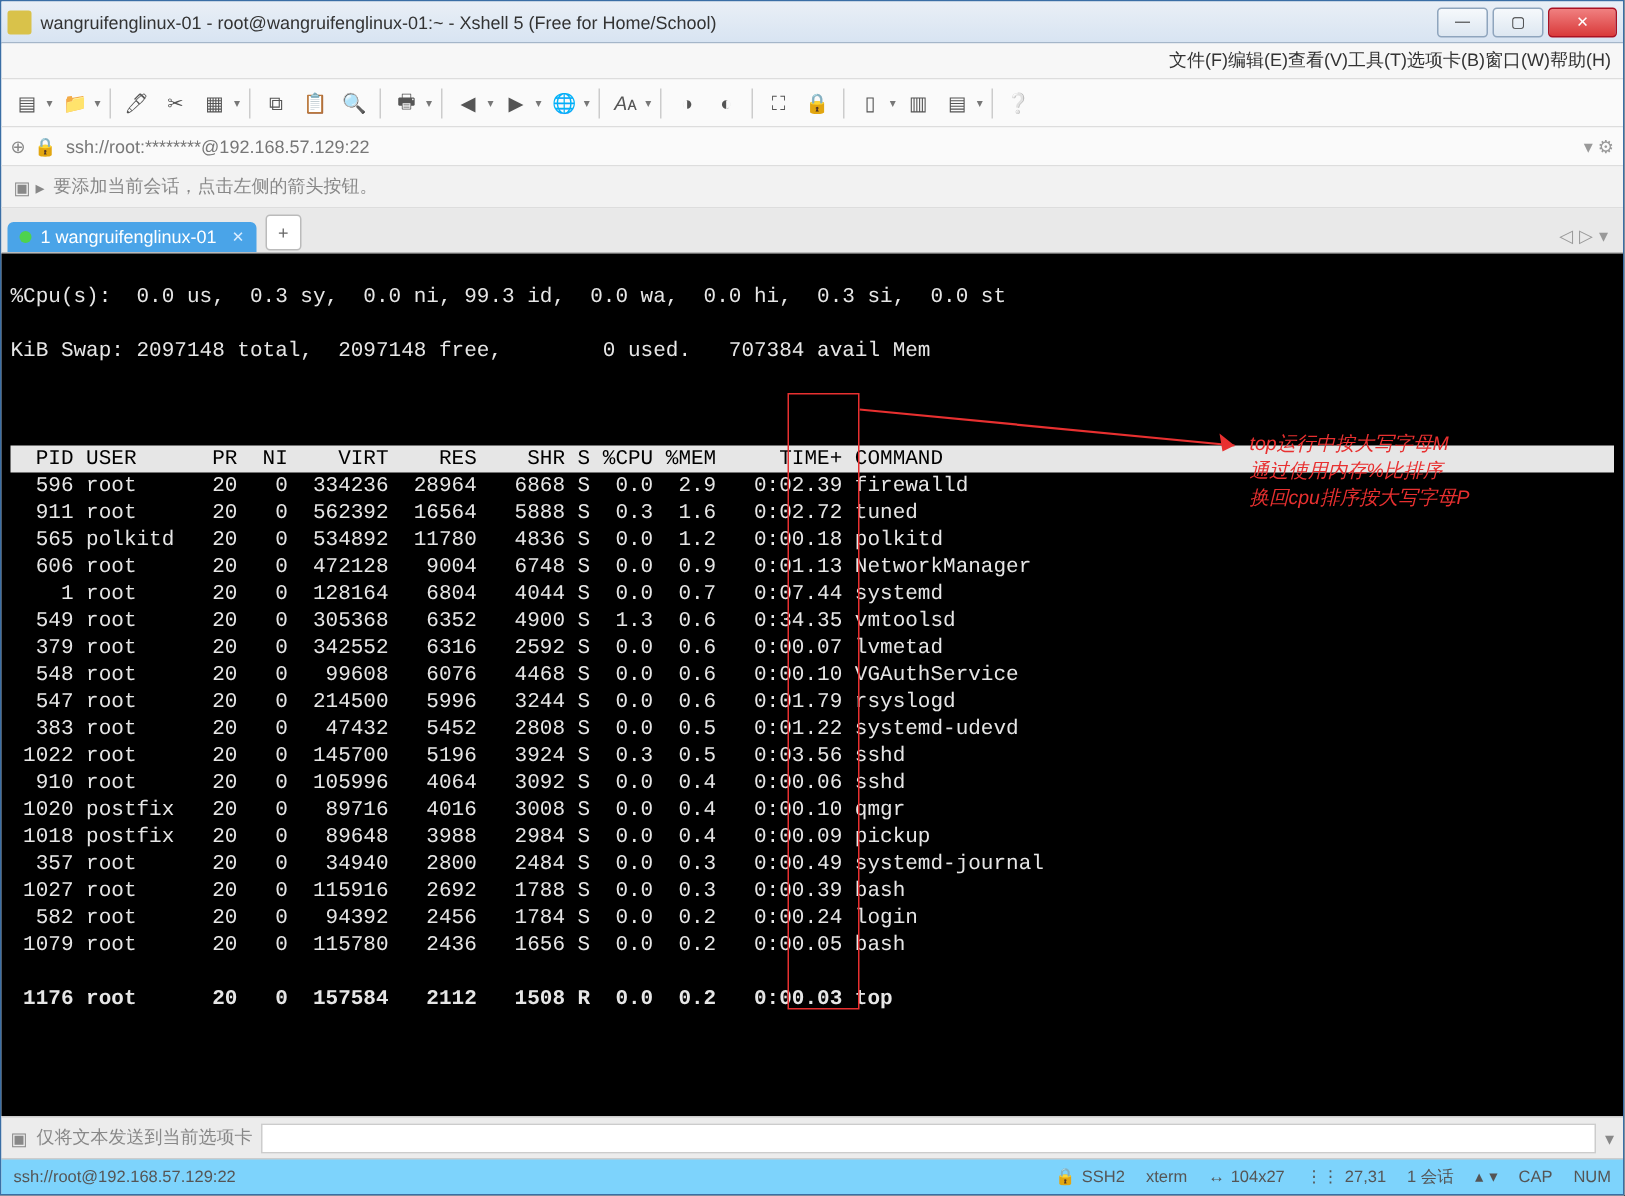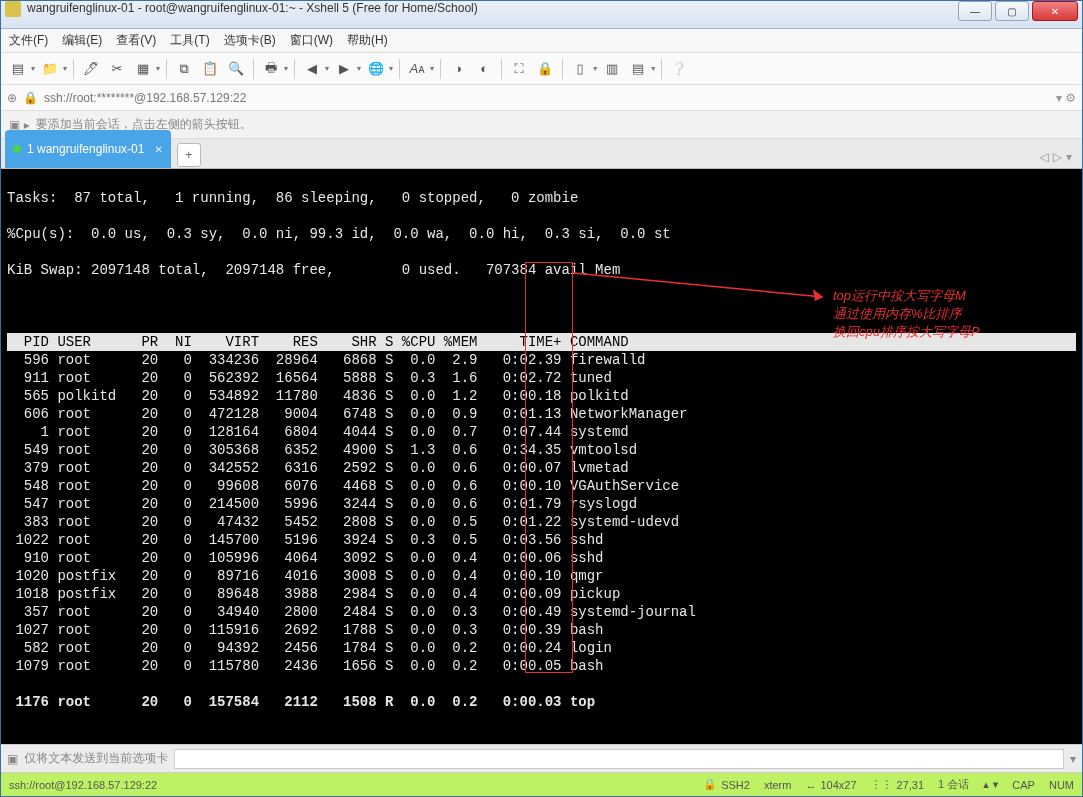--- a/index.html
+++ b/index.html
@@ -1,69 +1,69 @@
 <!DOCTYPE html>
 <html><head>
 <meta charset="utf-8">
 <style>
 * { margin: 0; padding: 0; box-sizing: border-box; }
 body { font-family: "Microsoft YaHei", Arial, sans-serif; font-size: 12px; background: #f0f0f0; width: 1083px; height: 797px; overflow: hidden; }
 
 
 .window { border: 1px solid #3a6ea5; background: #fff; height: 797px; display: flex; flex-direction: column; }
-.titlebar { background: linear-gradient(#e9eff6, #d8e4f2); height: 28px; display: flex; align-items: flex-start; padding: 0 4px; border-bottom: 1px solid #a5b6c9; }
+.titlebar { background: linear-gradient(#e9eff6, #d8e4f2); height: 28px; display: flex; align-items: center; padding: 0 4px; border-bottom: 1px solid #a5b6c9; }
 .titlebar .app-icon { width: 16px; height: 16px; margin-right: 6px; background: #d9c24a; border-radius: 2px; display: inline-block; }
 .titlebar .title { flex: 1; color: #333; font-size: 12px; }
 .winbtns { display: flex; gap: 0; }
 .winbtn { width: 34px; height: 20px; border: 1px solid #8fa5bd; background: linear-gradient(#f6f9fc,#dde7f1); border-radius: 3px; margin-left: 3px; display: flex; align-items: center; justify-content: center; font-size: 10px; color: #333; }
 .winbtn.close { background: linear-gradient(#f08080,#d93a3a); color: #fff; border-color: #a12; width: 46px; }
 
 
-.menubar { height: 24px; display: flex; align-items: center; padding: 0 8px; gap: 14px; color: #333; background: #f7f7f7; border-bottom: 1px solid #ddd; }
+.menubar { height: 24px; display: flex; align-items: center; padding: 0 8px; gap: 0; color: #333; background: #f7f7f7; border-bottom: 1px solid #ddd; justify-content: flex-end; }
 .menubar span { cursor: default; }
 
 
 .toolbar { height: 32px; display: flex; align-items: center; padding: 0 6px; gap: 4px; border-bottom: 1px solid #ddd; background: #fafafa; }
 .tbtn { width: 22px; height: 22px; border: 1px solid transparent; border-radius: 2px; display: flex; align-items: center; justify-content: center; color: #555; font-size: 13px; }
 .tsep { width: 1px; height: 20px; background: #ccc; margin: 0 2px; }
 .tdrop { font-size: 8px; color: #777; margin-left: -2px; }
 
 
 .addrbar { height: 26px; display: flex; align-items: center; padding: 0 6px; gap: 6px; border-bottom: 1px solid #ddd; background: #fafafa; color: #777; }
 .addrbar .lock { color: #aaa; }
 .addrbar .url { flex: 1; }
 .addrbar .end { color: #999; }
 
 
 .hintbar { height: 28px; display: flex; align-items: center; padding: 0 8px; gap: 6px; background: #f2f2f2; border-bottom: 1px solid #ddd; color: #888; }
 
 
 .tabsrow { height: 30px; background: #e9e9e9; display: flex; align-items: flex-end; padding: 0 4px; border-bottom: 1px solid #bbb; }
-.tab { height: 38px; background: #4aa4e8; color: #fff; border-radius: 4px 4px 0 0; padding: 0 8px; display: flex; align-items: center; gap: 6px; font-size: 12px; }
+.tab { height: 20px; background: #4aa4e8; color: #fff; border-radius: 4px 4px 0 0; padding: 0 8px; display: flex; align-items: center; gap: 6px; font-size: 12px; }
 .tab .dot { width: 8px; height: 8px; background: #4ed24e; border-radius: 50%; }
 .tab .x { color: #dbeeff; font-size: 10px; margin-left: 4px; }
 .addtab { width: 24px; height: 24px; margin-left: 6px; margin-bottom: 1px; border: 1px solid #bbb; background: #fff; display: flex; align-items: center; justify-content: center; border-radius: 3px; color: #666; }
 .tabarrows { margin-left: auto; margin-bottom: 4px; color: #999; display: flex; gap: 4px; padding-right: 6px; }
 
 
 .terminal { flex: 1; background: #000; color: #e6e6e6; font-family: "Consolas","Courier New",monospace; font-size: 14px; line-height: 18px; padding: 2px 6px; position: relative; overflow: hidden; white-space: pre; }
 .terminal .headerrow { background: #e6e6e6; color: #000; display: inline-block; width: 100%; }
 .terminal .bold { font-weight: bold; }
 
 
 .annot-box { position: absolute; border: 1px solid #e83030; pointer-events: none; }
 .annot-arrow { position: absolute; pointer-events: none; }
 .annot-text { position: absolute; color: #e83030; font-family: "Microsoft YaHei", sans-serif; font-size: 13px; line-height: 18px; white-space: nowrap; }
 
 
 .bottominput { height: 28px; background: #ececec; border-top: 1px solid #ccc; display: flex; align-items: center; padding: 0 6px; gap: 6px; color: #888; }
 .bottominput .field { flex: 1; height: 20px; background: #fff; border: 1px solid #ccc; }
 
 
-.statusbar { height: 24px; background: #bef264; border-top: 1px solid #ccc; display: flex; align-items: center; padding: 0 8px; font-size: 11px; color: #555; gap: 14px; }
+.statusbar { height: 24px; background: #7dd3fc; border-top: 1px solid #ccc; display: flex; align-items: center; padding: 0 8px; font-size: 11px; color: #555; gap: 14px; }
 .statusbar .spacer { flex: 1; }
 .statusbar .seg { display: flex; align-items: center; gap: 4px; }
 </style>
 </head>
 <body>
 
 <div class="window">
 
   <div class="titlebar">
     <span class="app-icon"></span>
@@ -148,21 +148,20 @@
     </div>
     <div class="addtab">+</div>
     <div class="tabarrows">
       <span>◁</span>
       <span>▷</span>
       <span>▾</span>
     </div>
   </div>
 
   <div class="terminal">
-<div>Tasks:  87 total,   1 running,  86 sleeping,   0 stopped,   0 zombie</div>
 <div>%Cpu(s):  0.0 us,  0.3 sy,  0.0 ni, 99.3 id,  0.0 wa,  0.0 hi,  0.3 si,  0.0 st</div>
 <div>KiB Swap: 2097148 total,  2097148 free,        0 used.   707384 avail Mem</div>
 <div> </div>
 <div class="headerrow">  PID USER      PR  NI    VIRT    RES    SHR S %CPU %MEM     TIME+ COMMAND</div>
 <div id="rows"><div>  596 root      20   0  334236  28964   6868 S  0.0  2.9   0:02.39 firewalld</div><div>  911 root      20   0  562392  16564   5888 S  0.3  1.6   0:02.72 tuned</div><div>  565 polkitd   20   0  534892  11780   4836 S  0.0  1.2   0:00.18 polkitd</div><div>  606 root      20   0  472128   9004   6748 S  0.0  0.9   0:01.13 NetworkManager</div><div>    1 root      20   0  128164   6804   4044 S  0.0  0.7   0:07.44 systemd</div><div>  549 root      20   0  305368   6352   4900 S  1.3  0.6   0:34.35 vmtoolsd</div><div>  379 root      20   0  342552   6316   2592 S  0.0  0.6   0:00.07 lvmetad</div><div>  548 root      20   0   99608   6076   4468 S  0.0  0.6   0:00.10 VGAuthService</div><div>  547 root      20   0  214500   5996   3244 S  0.0  0.6   0:01.79 rsyslogd</div><div>  383 root      20   0   47432   5452   2808 S  0.0  0.5   0:01.22 systemd-udevd</div><div> 1022 root      20   0  145700   5196   3924 S  0.3  0.5   0:03.56 sshd</div><div>  910 root      20   0  105996   4064   3092 S  0.0  0.4   0:00.06 sshd</div><div> 1020 postfix   20   0   89716   4016   3008 S  0.0  0.4   0:00.10 qmgr</div><div> 1018 postfix   20   0   89648   3988   2984 S  0.0  0.4   0:00.09 pickup</div><div>  357 root      20   0   34940   2800   2484 S  0.0  0.3   0:00.49 systemd-journal</div><div> 1027 root      20   0  115916   2692   1788 S  0.0  0.3   0:00.39 bash</div><div>  582 root      20   0   94392   2456   1784 S  0.0  0.2   0:00.24 login</div><div> 1079 root      20   0  115780   2436   1656 S  0.0  0.2   0:00.05 bash</div></div>
 <div class="bold"> 1176 root      20   0  157584   2112   1508 R  0.0  0.2   0:00.03 top</div>
 
 
 
     

